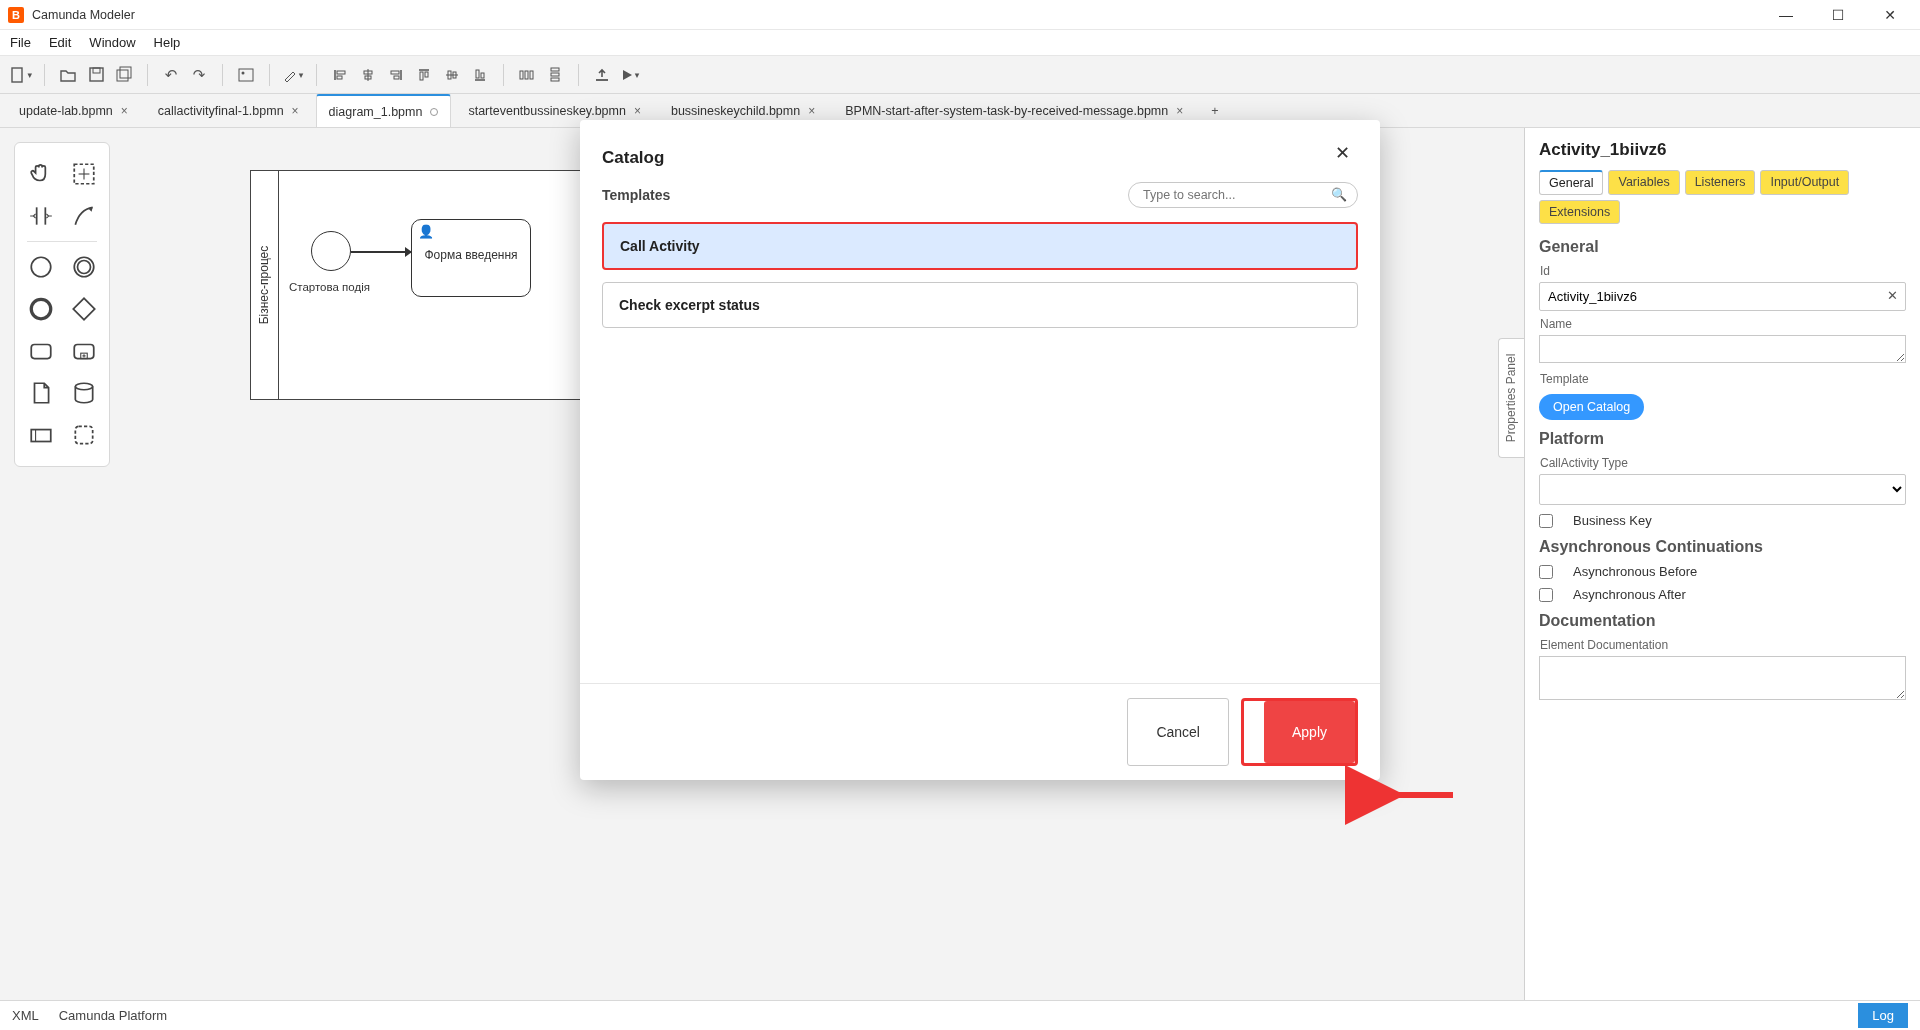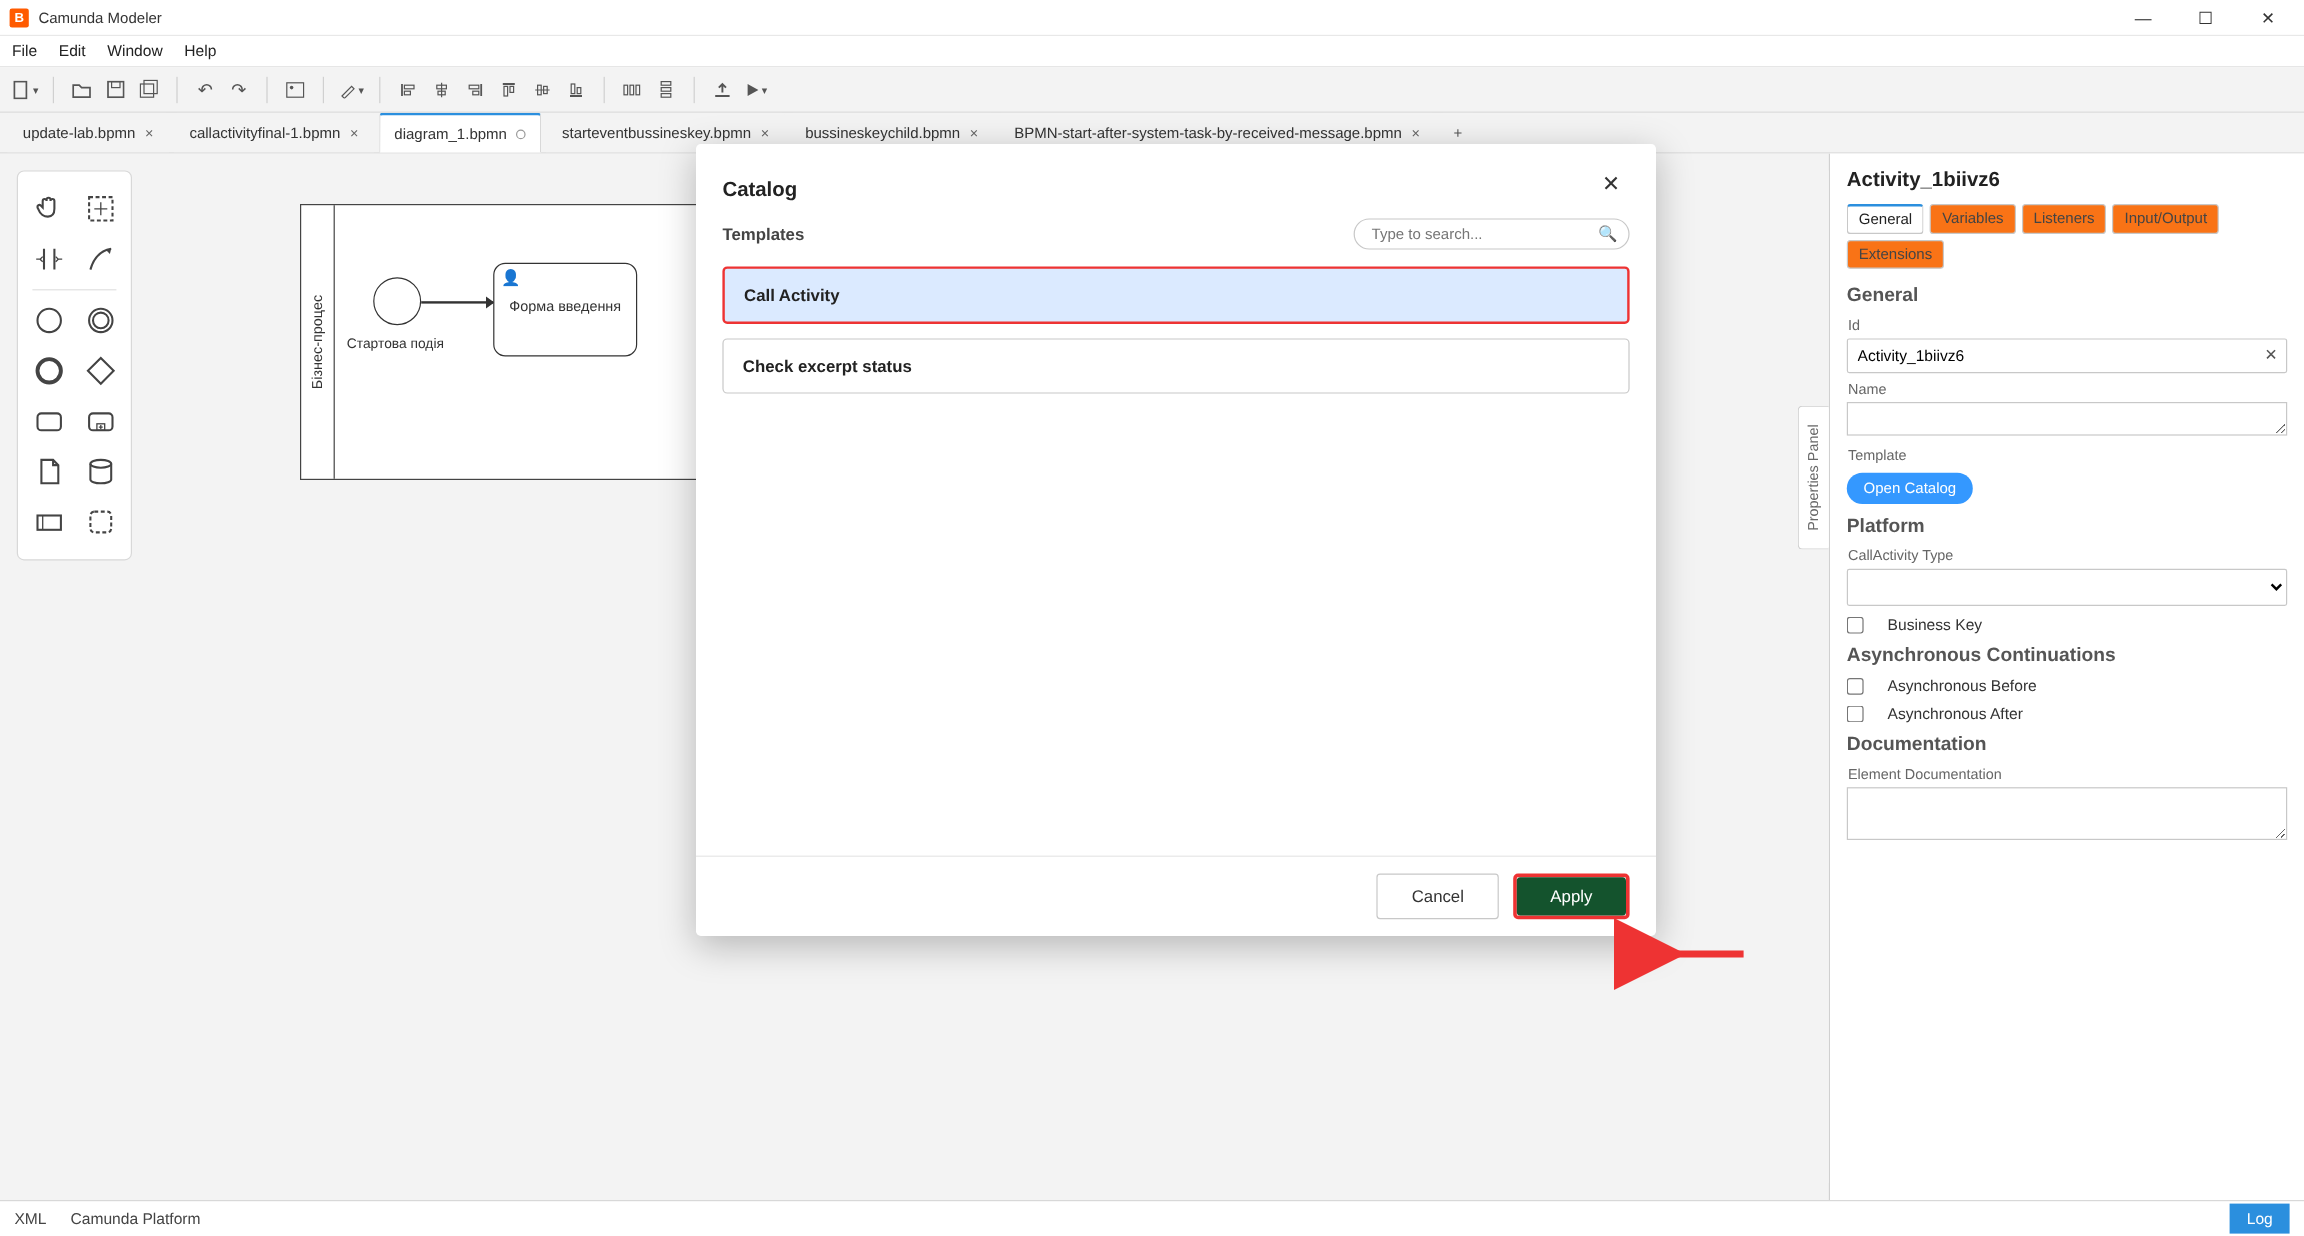--- a/index.html
+++ b/index.html
@@ -56,21 +56,21 @@
   .task .txt { margin-top: 22px; }
 
   
   .proptab { position:absolute; right:396px; top:210px; width:26px; height:120px; background:#fff; border:1px solid #d0d0d0; border-right:none; border-radius:4px 0 0 4px; display:flex; align-items:center; justify-content:center;}
   .proptab span { transform:rotate(-90deg); white-space:nowrap; font-size:12px; color:#666;}
 
   
   .props { width:396px; background:#fff; border-left:1px solid #d0d0d0; padding:12px 14px; overflow:auto;}
   .props h2 { font-size:17px; font-weight:700; color:#222; margin-bottom:10px;}
   .ptabs { display:flex; gap:5px; flex-wrap:wrap; margin-bottom:14px;}
-  .ptab { border:1px solid #c8c8c8; background:#f97316; padding:4px 9px; font-size:12.5px; border-radius:3px; color:#444;}
+  .ptab { border:1px solid #c8c8c8; background:#fde047; padding:4px 9px; font-size:12.5px; border-radius:3px; color:#444;}
   .ptab.active { background:#fff; border-top:2px solid #2b8fde; color:#222;}
   .sect-h { font-size:16px; font-weight:700; color:#555; margin:10px 0 8px;}
   .fld-lbl { font-size:12px; color:#666; margin:6px 1px 4px; display:block;}
   .fld-row { position:relative; }
   .txt-in { width:100%; border:1px solid #c8c8c8; background:#fff; padding:6px 28px 6px 8px; font-size:13px; border-radius:2px;}
   .clr-x { position:absolute; right:8px; top:6px; color:#555; font-size:13px;}
   .chip-btn { background:#3498ff; color:#fff; border:none; padding:6px 14px; border-radius:20px; font-size:12.5px; margin-top:4px;}
   .sel { width:100%; border:1px solid #c8c8c8; background:#fff; padding:6px 8px; font-size:13px; border-radius:2px;}
   .chk-row { display:flex; align-items:center; gap:20px; margin:8px 0; font-size:13px; color:#333;}
   .chk-row input { width:14px; height:14px;}
@@ -84,22 +84,22 @@
   .mclose { margin-left:auto; font-size:18px; color:#333; padding:4px 8px;}
   .msub { padding: 8px 22px 10px; display:flex; align-items:center;}
   .msub .lbl { font-size:14px; font-weight:600; color:#444;}
   .msearch { margin-left:auto; width:230px; position:relative;}
   .msearch input { width:100%; border:1px solid #c8c8c8; border-radius:20px; padding:5px 30px 5px 14px; font-size:12.5px;}
   .msearch .sicon { position:absolute; right:10px; top:5px; color:#555; font-size:13px;}
   .tlist { padding: 4px 22px; display:flex; flex-direction:column; gap:12px; flex:1;}
   .titem { border:1px solid #c8c8c8; border-radius:4px; padding:14px 16px; font-size:14px; font-weight:700; color:#222; background:#fff;}
   .titem.sel { background:#dbeaff; border:2px solid #e33; }
   .mftr { border-top:1px solid #e6e6e6; padding:14px 22px; display:flex; justify-content:flex-end; gap:12px; position:relative;}
-  .btn { padding:8px 28px; font-size:14px; border-radius:3px; border:1px solid #c8c8c8; background:#fff; color:#333;}
-  .btn.primary { background:#14532d; border-color:#3b82f6; color:#fff;}
+  .btn { padding:23px 28px; font-size:14px; border-radius:3px; border:1px solid #c8c8c8; background:#fff; color:#333;}
+  .btn.primary { background:#ef4444; border-color:#3b82f6; color:#fff;margin-left:20px;}
   .apply-hl { border:3px solid #e33; padding:0; border-radius:4px;}
   .apply-hl .btn.primary { border:none; }
 
   
   .anno-arrow { position:absolute; left: 1385px; top: 783px; width:60px; height:24px; }
   .anno-arrow svg { overflow:visible; }
   
   
   .status { position:absolute; left:0; right:0; bottom:0; height:30px; background:#fff; border-top:1px solid #d8d8d8; display:flex; align-items:center; padding:0 12px; font-size:13px; color:#444; gap:20px;}
   .status .log { margin-left:auto; background:#2b8fde; color:#fff; padding:5px 14px; font-size:13px;}

